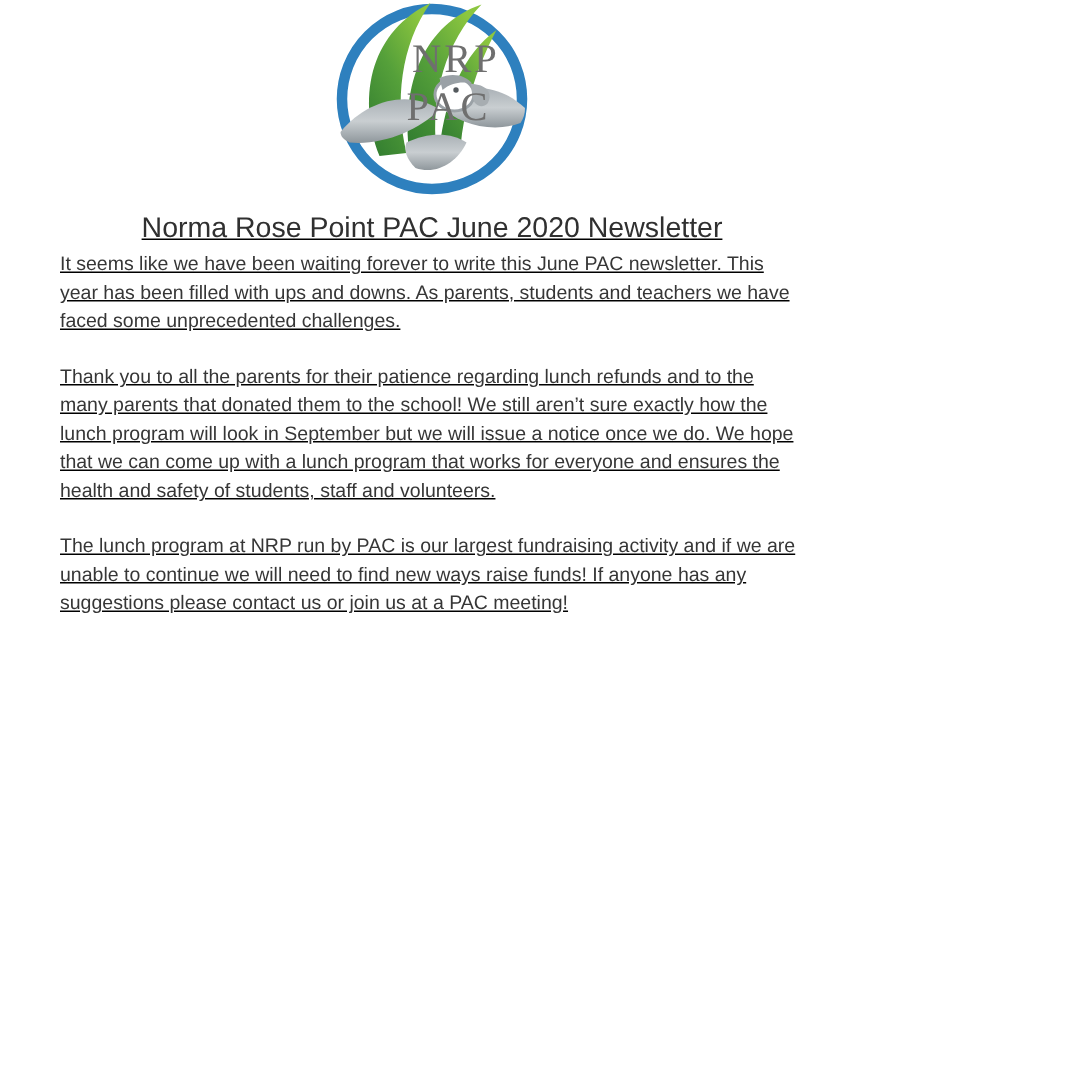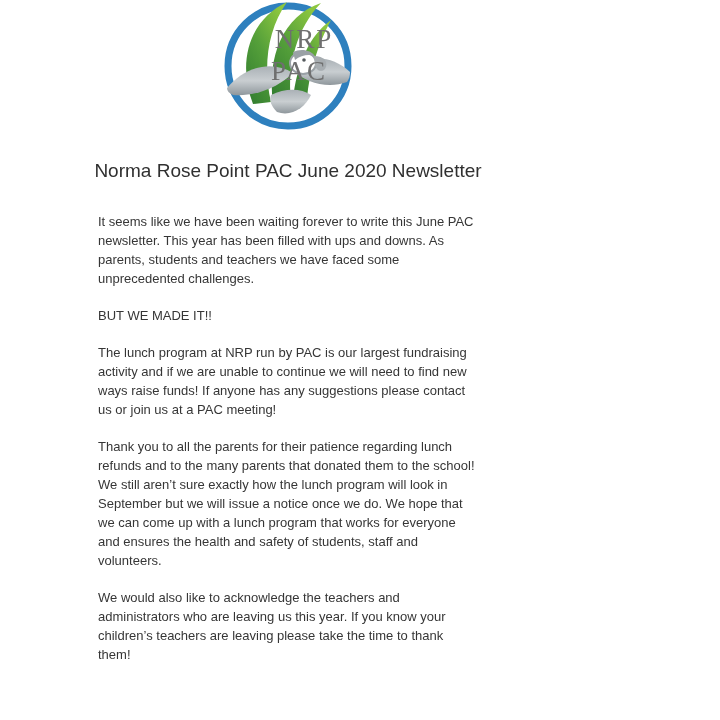--- a/index.html
+++ b/index.html
@@ -8,43 +8,43 @@
     height: 720px;
     background: #ffffff;
     font-family: "Liberation Sans", sans-serif;
     overflow: hidden;
   }
   .page {
     width: 576px;
     height: 720px;
     background: #ffffff;
     position: relative;
+    text-decoration: underline;
   }
   .logo-wrap {
     display: flex;
     justify-content: center;
     height: 130px;
     overflow: visible;
   }
   .logo-wrap svg { display: block; }
   .logo-serif-text {
     font-family: "Liberation Serif", "DejaVu Serif", serif;
     letter-spacing: 2px;
   }
   .title {
-    margin-top: 28px;
+    margin-top: 10px;
     text-align: center;
     font-size: 19px;
     line-height: 26px;
     font-weight: 400;
     color: #303030;
   }
   .content {
-    margin-top: 28px;
-    padding: 0 98px;
+    padding: 0 40px;
     font-size: 13px;
     line-height: 19px;
     color: #363636;
   }
   .content p {
     margin: 0 0 18px 0;
   }
 </style>
 </head>
 <body>
@@ -92,19 +92,17 @@
 
       <text x="91" y="48" text-anchor="middle" font-size="27" class="logo-serif-text" fill="#6f6f6f">NRP</text>
       <text x="86" y="80" text-anchor="middle" font-size="27" class="logo-serif-text" fill="#6f6f6f">PAC</text>
     </svg>
   </div>
 
   <div class="title">Norma Rose Point PAC June 2020 Newsletter</div>
 
   <div class="content">
     <p>It seems like we have been waiting forever to write this June PAC newsletter. This year has been filled with ups and downs. As parents, students and teachers we have faced some unprecedented challenges.</p>
-    <p>BUT WE MADE IT!!</p>
+    <p>Thank you to all the parents for their patience regarding lunch refunds and to the many parents that donated them to the school! We still aren’t sure exactly how the lunch program will look in September but we will issue a notice once we do. We hope that we can come up with a lunch program that works for everyone and ensures the health and safety of students, staff and volunteers.</p>
     <p>The lunch program at NRP run by PAC is our largest fundraising activity and if we are unable to continue we will need to find new ways raise funds! If anyone has any suggestions please contact us or join us at a PAC meeting!</p>
-    <p>Thank you to all the parents for their patience regarding lunch refunds and to the many parents that donated them to the school! We still aren’t sure exactly how the lunch program will look in September but we will issue a notice once we do. We hope that we can come up with a lunch program that works for everyone and ensures the health and safety of students, staff and volunteers.</p>
-    <p>We would also like to acknowledge the teachers and administrators who are leaving us this year. If you know your children’s teachers are leaving please take the time to thank them!</p>
   </div>
 
 </div>
 
 </body></html>

